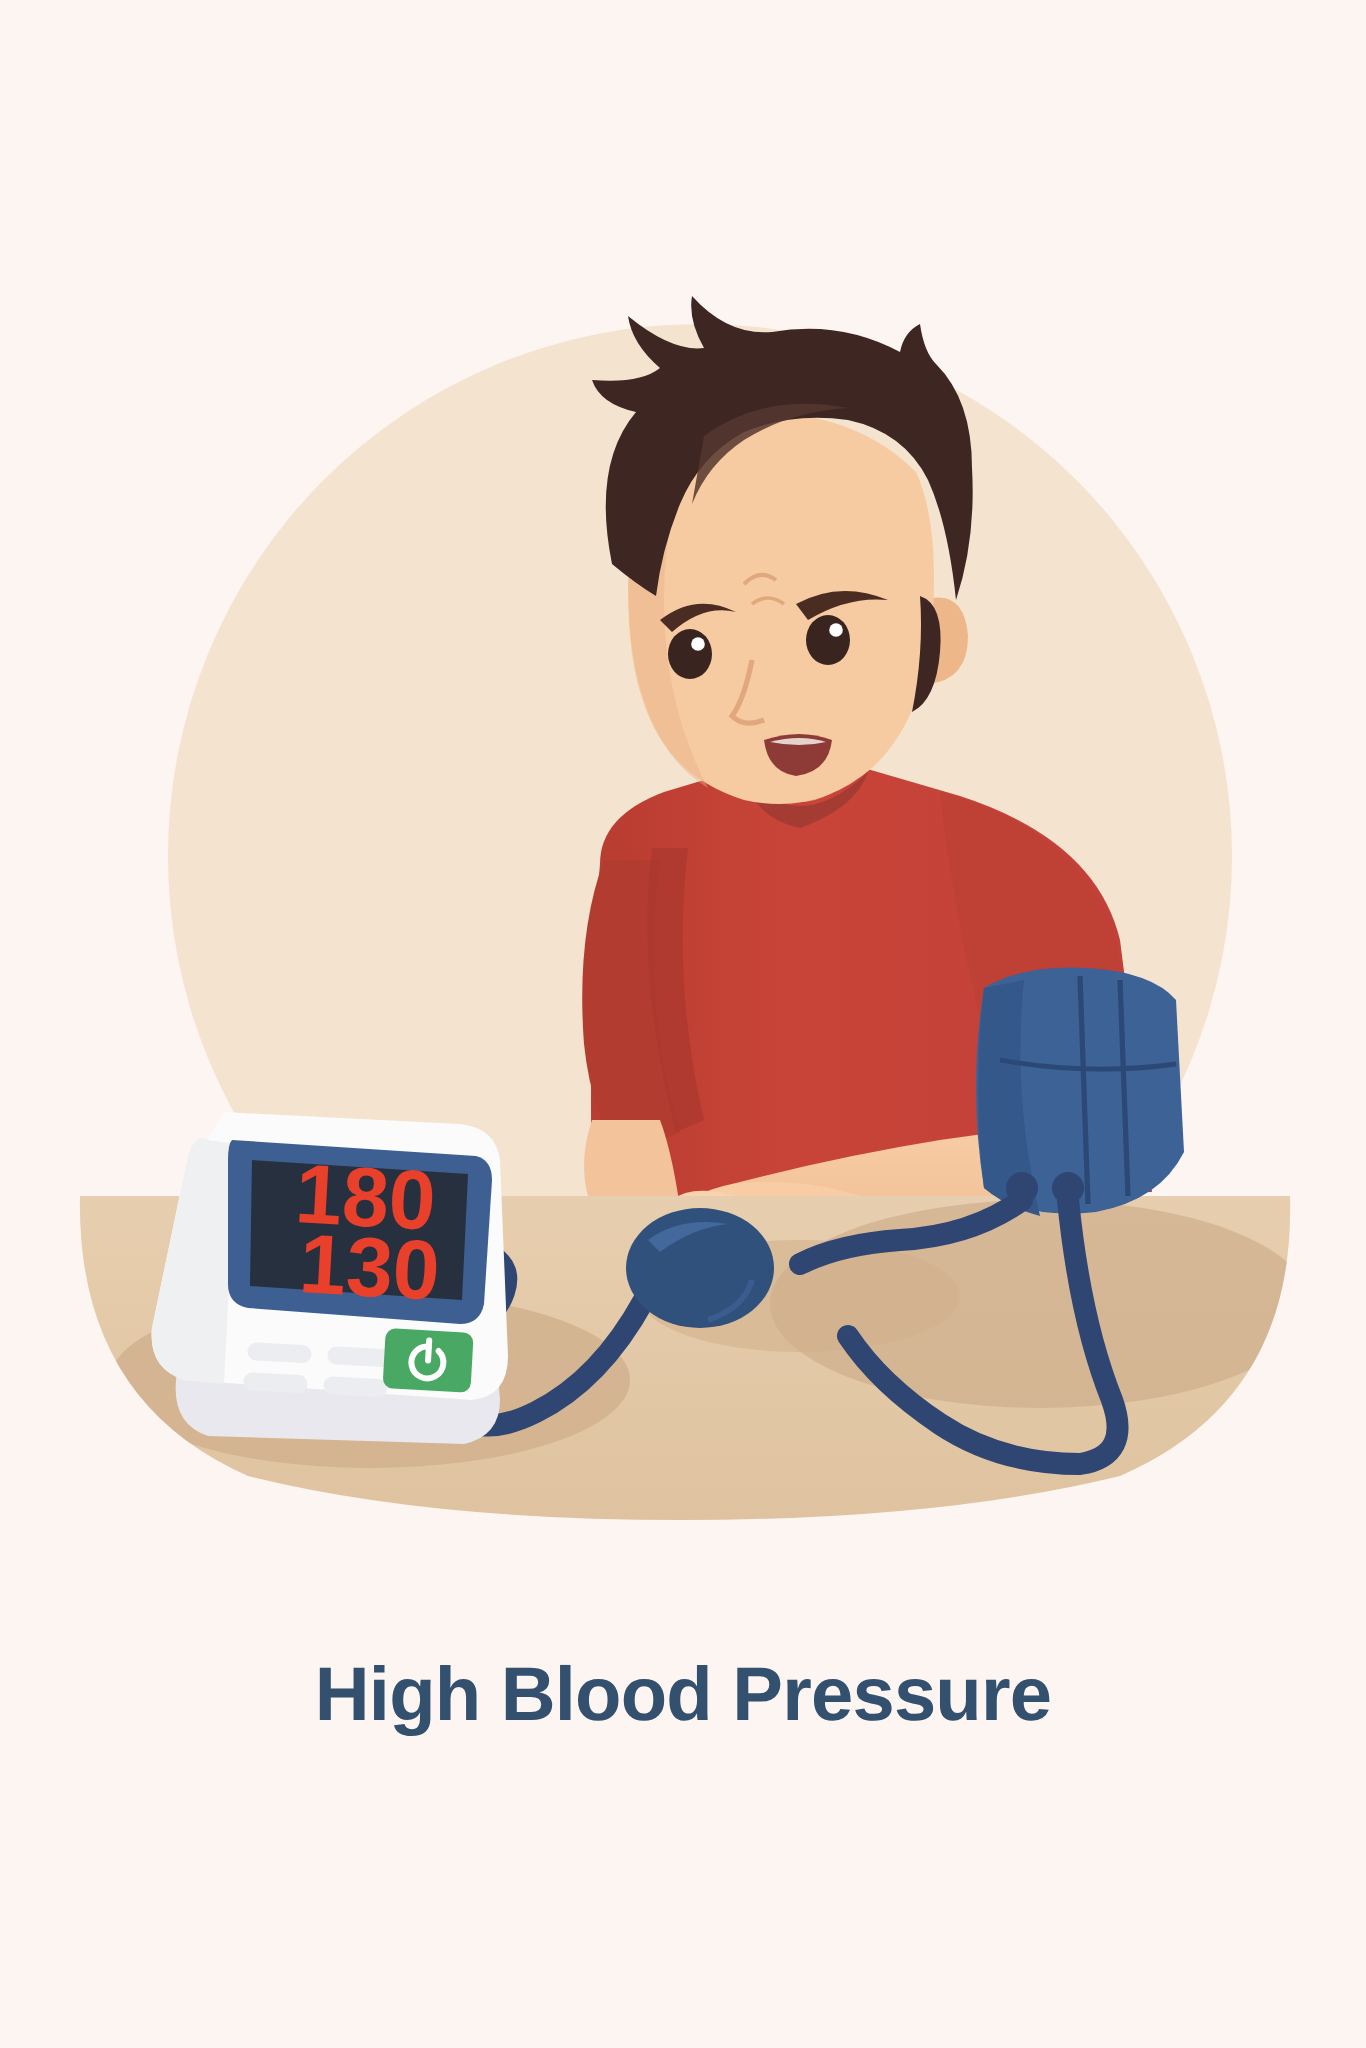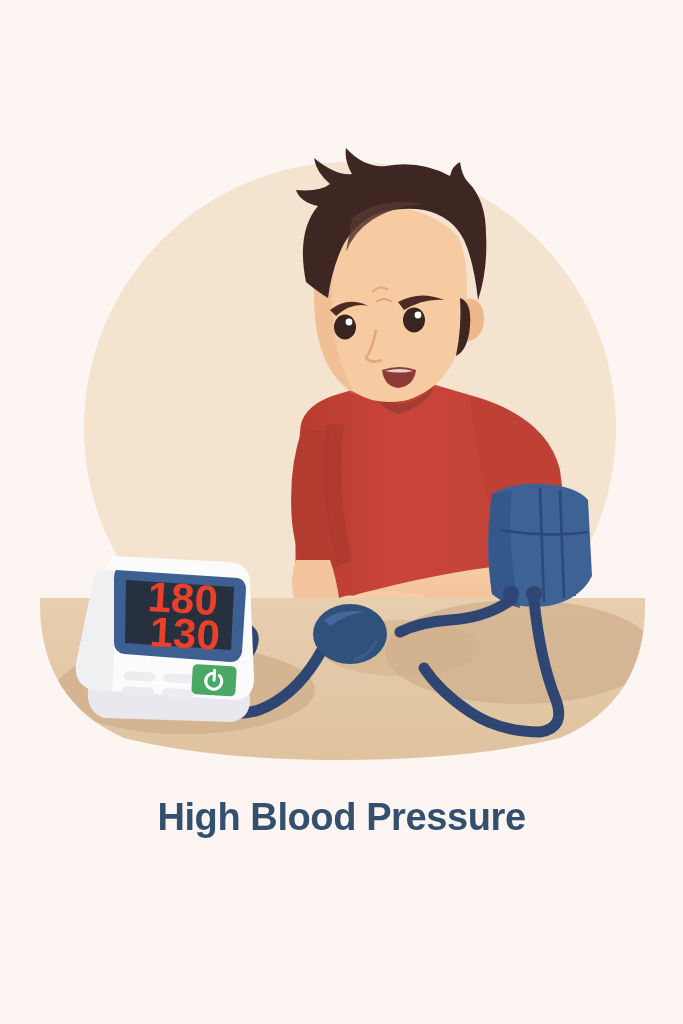--- a/index.html
+++ b/index.html
@@ -21,21 +21,21 @@
     position: absolute;
     left: 0;
     top: 0;
     width: 683px;
     height: 1024px;
     display: block;
   }
   .caption {
     position: absolute;
     left: 0;
-    top: 793px;
+    top: 824px;
     width: 683px;
     text-align: center;
     font-family: "Liberation Sans", sans-serif;
     font-size: 38px;
     font-weight: bold;
     letter-spacing: -0.4px;
     color: #33506f;
     line-height: 48px;
     white-space: nowrap;
   }

